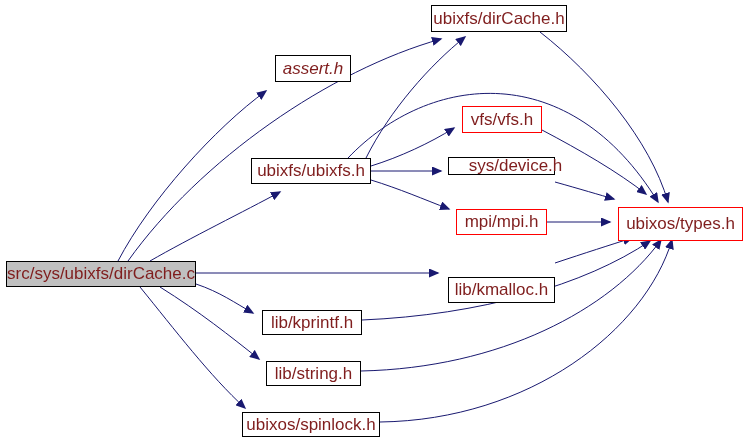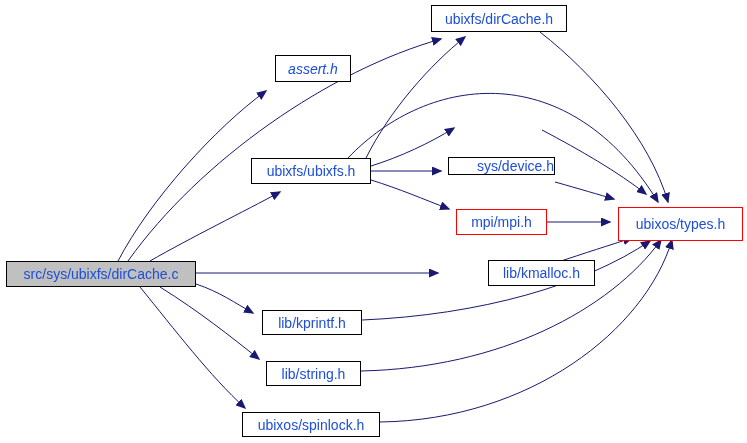--- a/index.html
+++ b/index.html
@@ -5,21 +5,21 @@
   html,body{margin:0;padding:0;}
   body{width:747px;height:443px;position:relative;background:#ffffff;overflow:hidden;
        font-family:"Liberation Sans",sans-serif;}
   #graph-canvas{position:absolute;left:0;top:0;width:747px;height:443px;}
   #edge-layer{position:absolute;left:0;top:0;}
   .edge{stroke:#191970;stroke-width:1;fill:none;}
   .node{
     position:absolute;box-sizing:border-box;
     border:1px solid #000000;background:#ffffff;
     display:flex;align-items:center;justify-content:center;
-    font-size:14px;color:#1d4ed8;white-space:nowrap;
+    font-size:17px;color:#7f1d1d;white-space:nowrap;
     cursor:pointer;
   }
   .node.truncated{border-color:#ff0000;}
   .node.source{background:#c0c0c0;cursor:default;}
 </style>
 </head>
 <body>
 
 <div id="graph-canvas">
 
@@ -53,30 +53,31 @@
     <path class="edge" d="M361,371 C500,368 610,310 661,240" marker-end="url(#arrow)"></path>
     <path class="edge" d="M380,422 C530,420 645,330 672,240" marker-end="url(#arrow)"></path>
   </svg>
 
   <div class="node source" style="left:6px;top:261px;width:190px;height:26px;">src/sys/ubixfs/dirCache.c</div>
 
   <div class="node" style="left:275px;top:55px;width:76px;height:27px;font-style:italic;">assert.h</div>
 
   <div class="node" style="left:431px;top:5px;width:136px;height:27px;">ubixfs/dirCache.h</div>
 
+  <div class="node truncated" style="left:462px;top:106px;width:80px;height:27px;">vfs/vfs.h</div>
 
   <div class="node" style="left:251px;top:158px;width:120px;height:26px;">ubixfs/ubixfs.h</div>
 
   <div class="node" style="left:448px;top:157px;width:107px;height:18px;padding-left:28px;">sys/device.h</div>
 
   <div class="node truncated" style="left:456px;top:209px;width:91px;height:26px;">mpi/mpi.h</div>
 
   <div class="node truncated" style="left:618px;top:207px;width:125px;height:34px;">ubixos/types.h</div>
 
-  <div class="node" style="left:448px;top:260px;width:107px;height:26px;margin-left:40px;">lib/kmalloc.h</div>
+  <div class="node" style="left:448px;top:277px;width:107px;height:26px;">lib/kmalloc.h</div>
 
   <div class="node" style="left:262px;top:310px;width:100px;height:25px;">lib/kprintf.h</div>
 
   <div class="node" style="left:266px;top:361px;width:95px;height:25px;">lib/string.h</div>
 
   <div class="node" style="left:242px;top:412px;width:138px;height:25px;">ubixos/spinlock.h</div>
 
 </div>
 
 </body></html>

